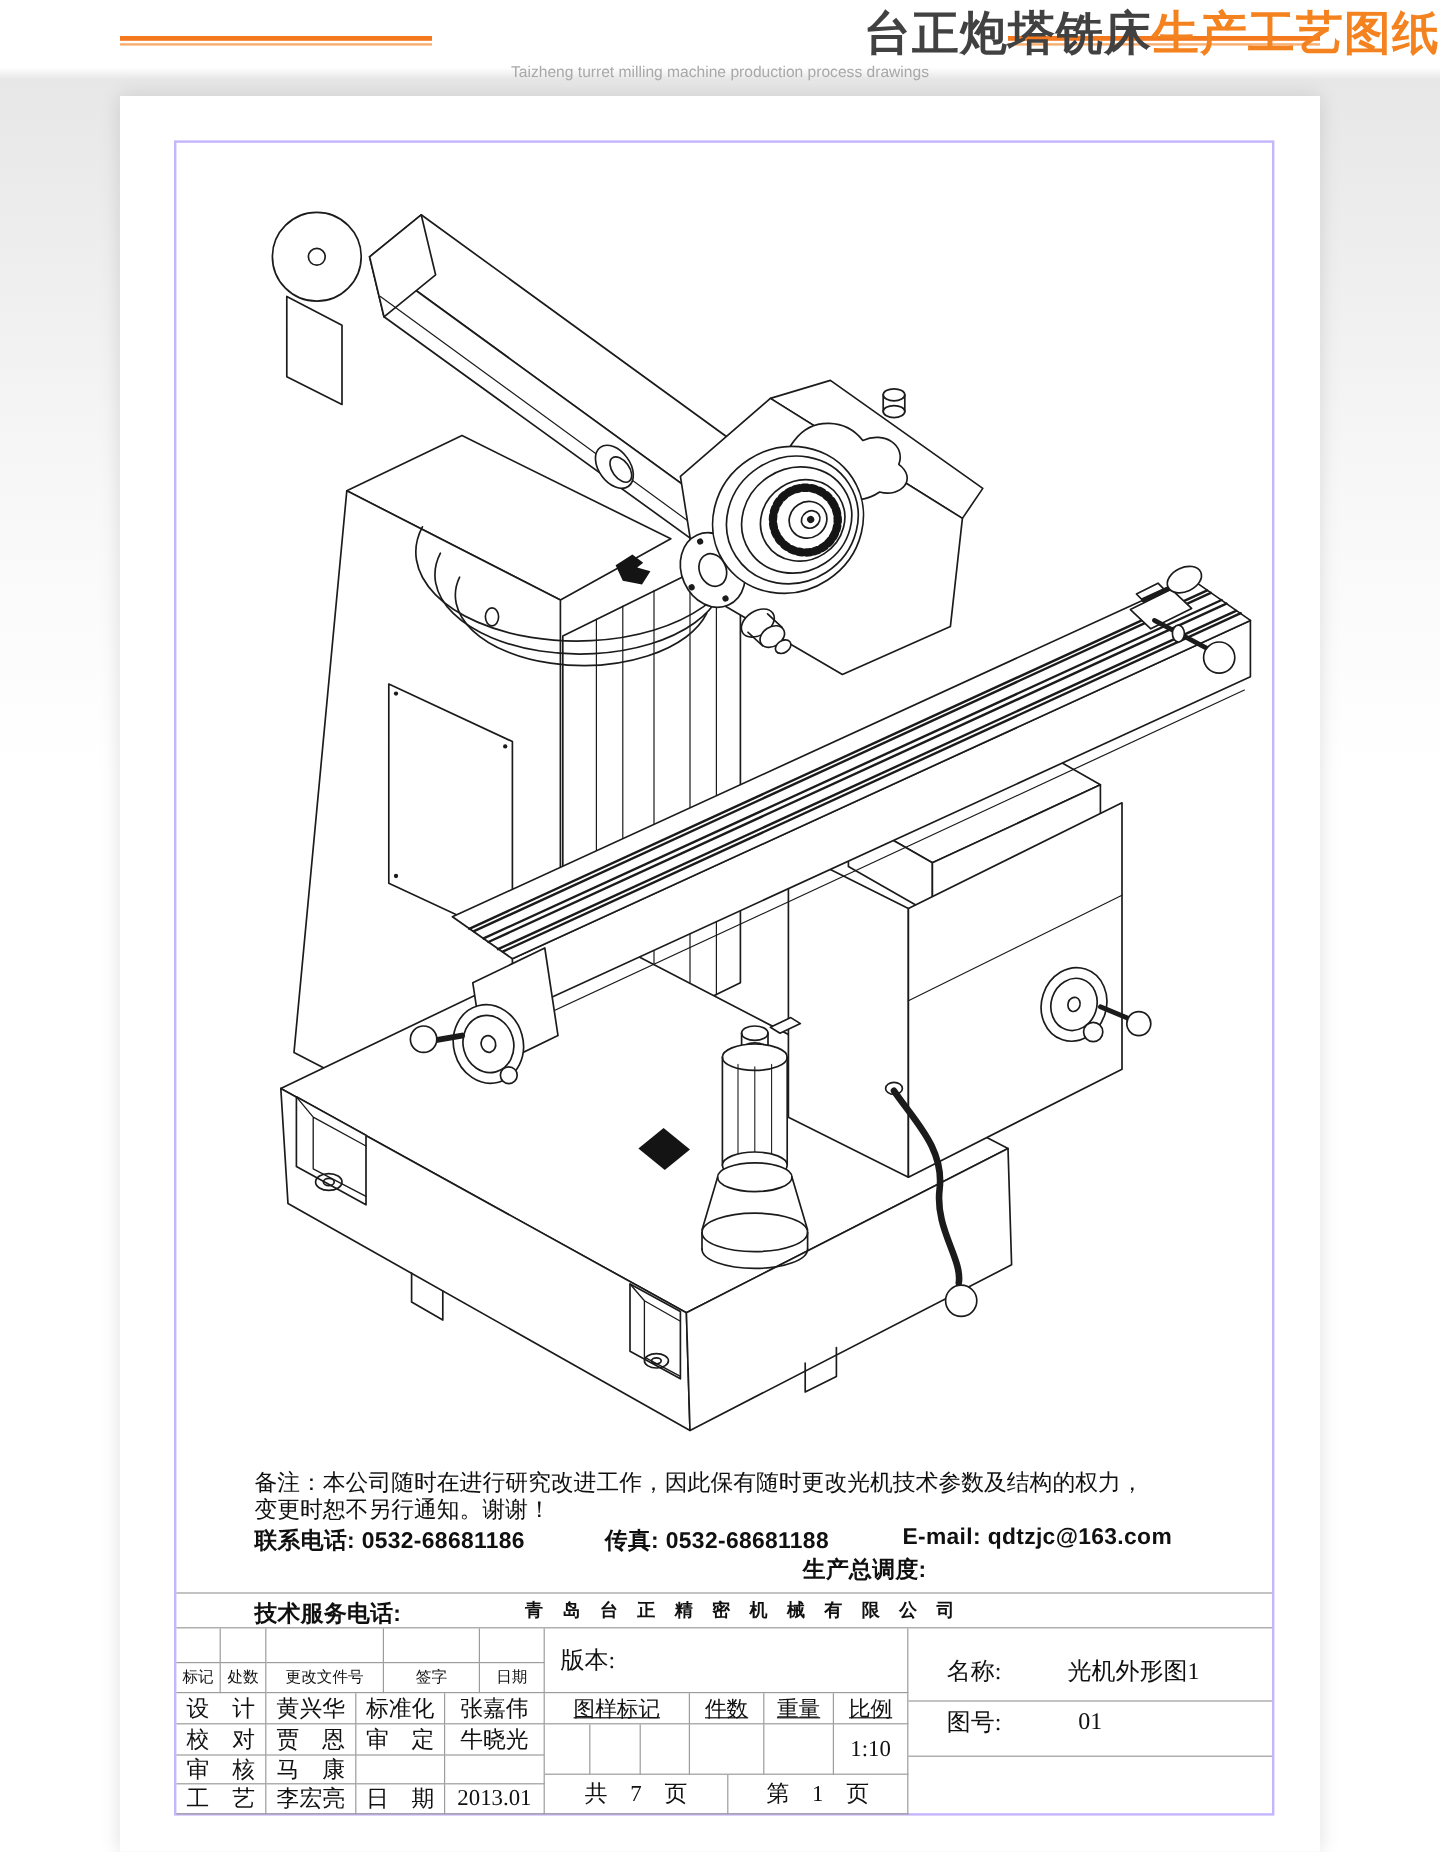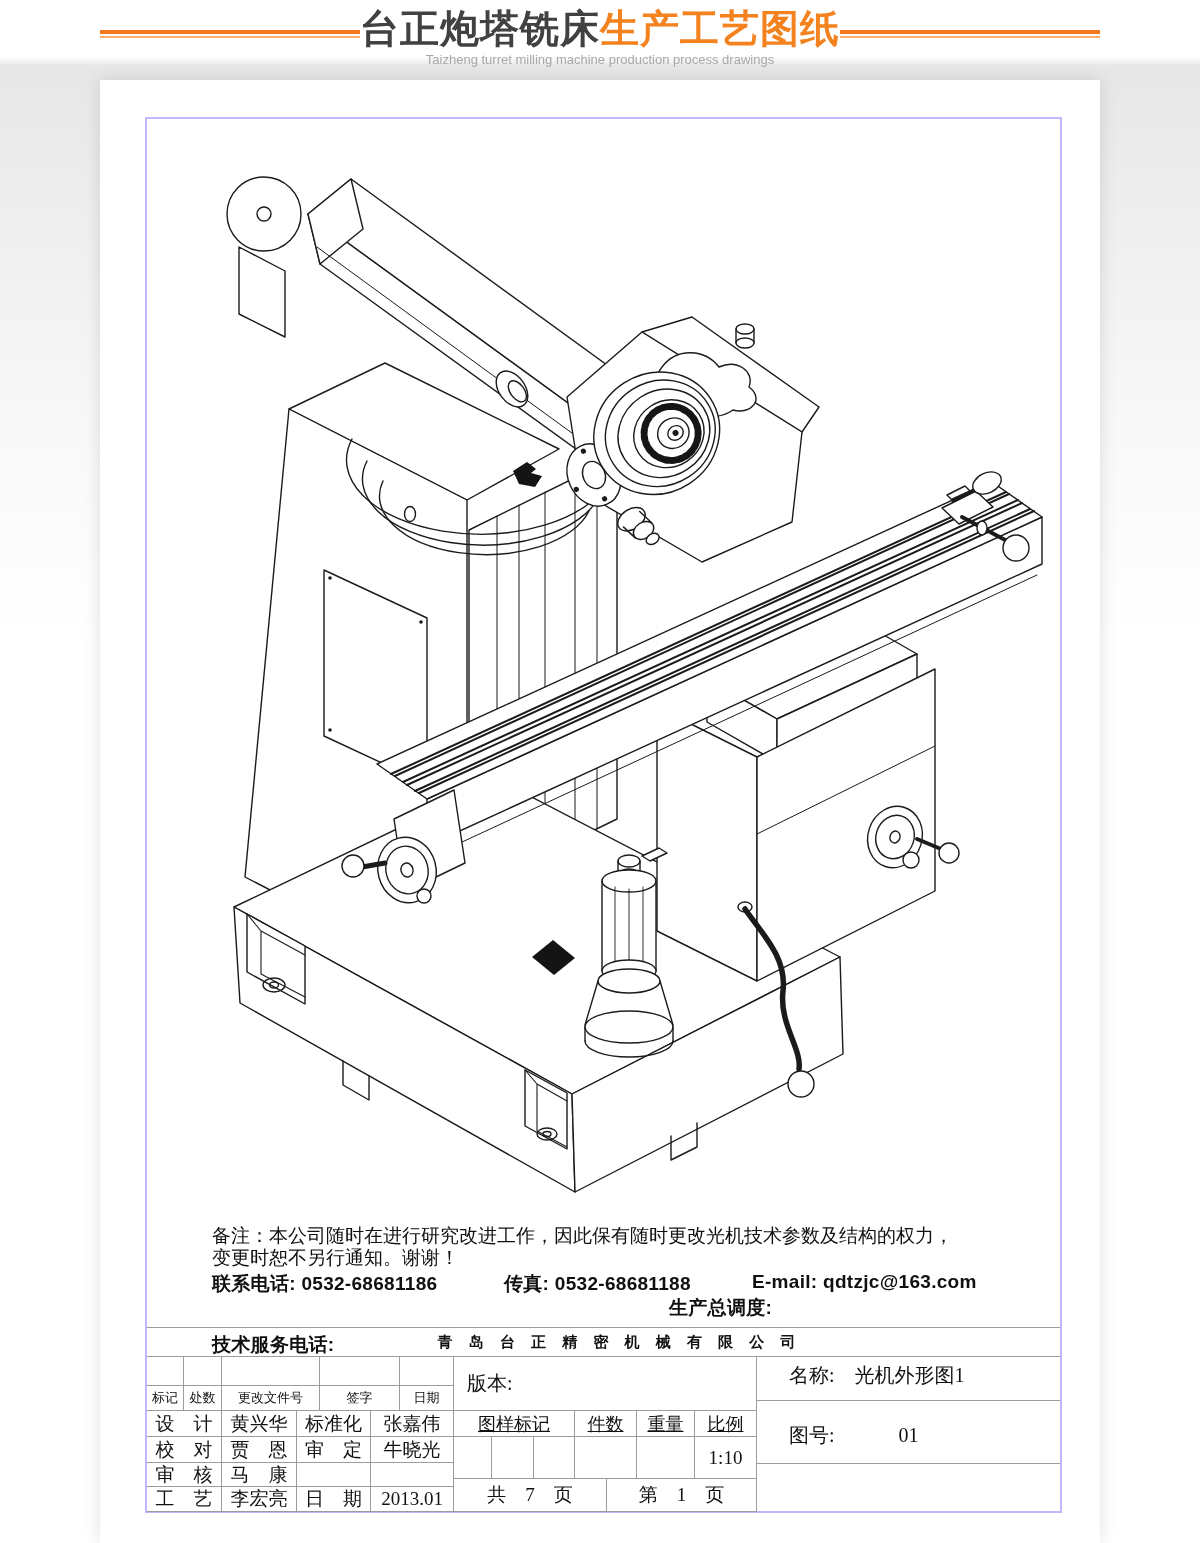--- a/index.html
+++ b/index.html
@@ -3,21 +3,21 @@
 <meta charset="utf-8">
 <style>
   html,body{margin:0;padding:0;}
   body{
     width:1200px;height:1543px;position:relative;overflow:hidden;
     font-family:"Liberation Sans",sans-serif;
     background:linear-gradient(180deg,#ffffff 0px,#ffffff 56px,#e7e7e7 66px,#ececec 170px,#f8f8f8 420px,#ffffff 640px,#ffffff 100%);
   }
   
   .banner{position:absolute;left:0;top:0;width:1200px;height:78px;}
-  .banner .titlewrap{position:absolute;left:0;top:6px;width:1200px;text-align:center;
+  .banner .titlewrap{position:absolute;left:0;top:6px;width:1200px;text-align:right;
     font-size:39px;font-weight:bold;letter-spacing:1px;line-height:46px;}
   .t-dark{color:#414141;} .t-orange{color:#f4821f;}
   .subtitle{position:absolute;left:0;top:52px;width:1200px;text-align:center;
     font-size:13px;color:#a8a8a8;}
   .hline{position:absolute;top:30px;width:260px;height:10px;}
   .hline .b1{height:4px;background:#f4781e;}
   .hline .b2{height:2px;background:#f9af70;margin-top:2px;}
   .hline.left{left:100px;} .hline.right{left:840px;}
   
   .page{position:absolute;left:100px;top:80px;width:1000px;height:1463px;background:#ffffff;
@@ -281,21 +281,21 @@
       <div class="tc" style="left:307px;top:109px;width:38px;height:42px;"></div>
       <div class="tc" style="left:345px;top:109px;width:42px;height:42px;"></div>
       <div class="tc" style="left:387px;top:109px;width:41px;height:42px;"></div>
       <div class="tc" style="left:428px;top:109px;width:62px;height:42px;"></div>
       <div class="tc" style="left:490px;top:109px;width:58px;height:42px;"></div>
       <div class="tc big" style="left:548px;top:109px;width:62px;height:42px;">1:10</div>
 
       <div class="tc big" style="left:307px;top:151px;width:153px;height:33px;">共　7　页</div>
       <div class="tc big" style="left:460px;top:151px;width:150px;height:33px;">第　1　页</div>
 
-      <div class="tc lab noright" style="left:610px;top:23px;width:303px;height:50px;">
+      <div class="tc lab noright" style="left:610px;top:40px;width:303px;height:50px;gap:35px;">
         <span>名称:</span>
         <span class="val">光机外形图1</span>
       </div>
       <div class="tc lab noright" style="left:610px;top:79px;width:303px;height:57px;">
         <span>图号:</span>
         <span class="valcenter">01</span>
       </div>
     </div>
   </div>
 </div>

